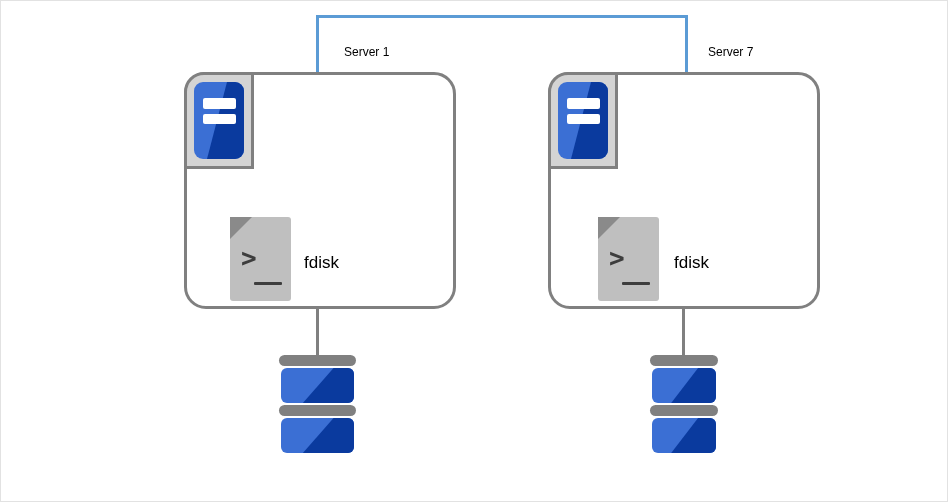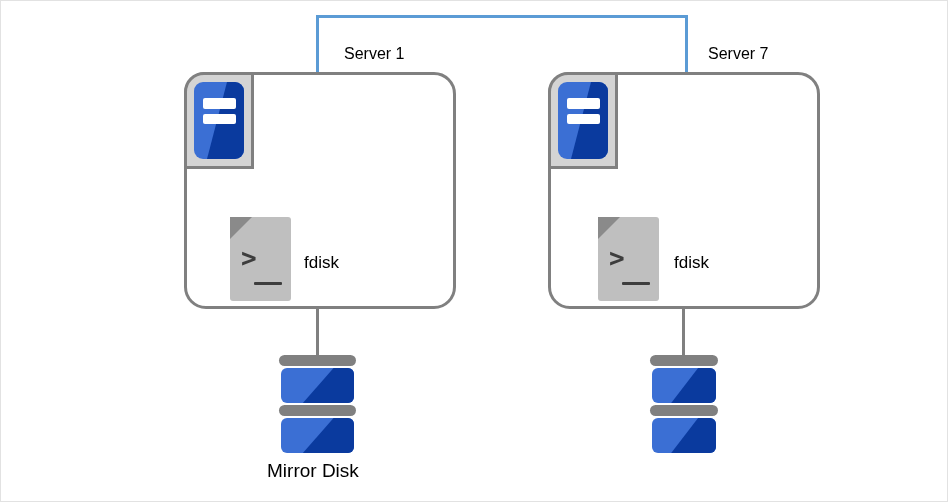--- a/index.html
+++ b/index.html
@@ -97,21 +97,21 @@
     background: #3d3d3d;
     border-radius: 1px;
   }
 
   
   .label {
     position: absolute;
     color: #000000;
     white-space: nowrap;
   }
-  .server-title { font-size: 16px; }
+  .server-title { font-size: 12px; }
   .icon-label   { font-size: 17px; }
   .disk-label   { font-size: 19px; }
 
   
   .drop-line {
     position: absolute;
     background: #808080;
   }
 
   
@@ -165,21 +165,20 @@
 
   <div class="disk-bar" style="left:278px; top:354px; width:77px; height:11px;"></div>
   <div class="disk-block" style="left:280px; top:367px; width:73px; height:35px;">
     <div class="shade"></div>
   </div>
   <div class="disk-bar" style="left:278px; top:404px; width:77px; height:11px;"></div>
   <div class="disk-block" style="left:280px; top:417px; width:73px; height:35px;">
     <div class="shade"></div>
   </div>
 
-  <div class="label disk-label" style="left:266px; top:459px;">Mirror Disk</div>
 
   <div class="label server-title" style="left:707px; top:44px;">Server 7</div>
 
   <div class="server-box" style="left:547px; top:71px; width:272px; height:237px;"></div>
 
   <div class="server-badge" style="left:547px; top:71px; width:70px; height:97px;">
     <div class="badge-inner">
       <div class="badge-shade"></div>
       <div class="badge-slot s1"></div>
       <div class="badge-slot s2"></div>

